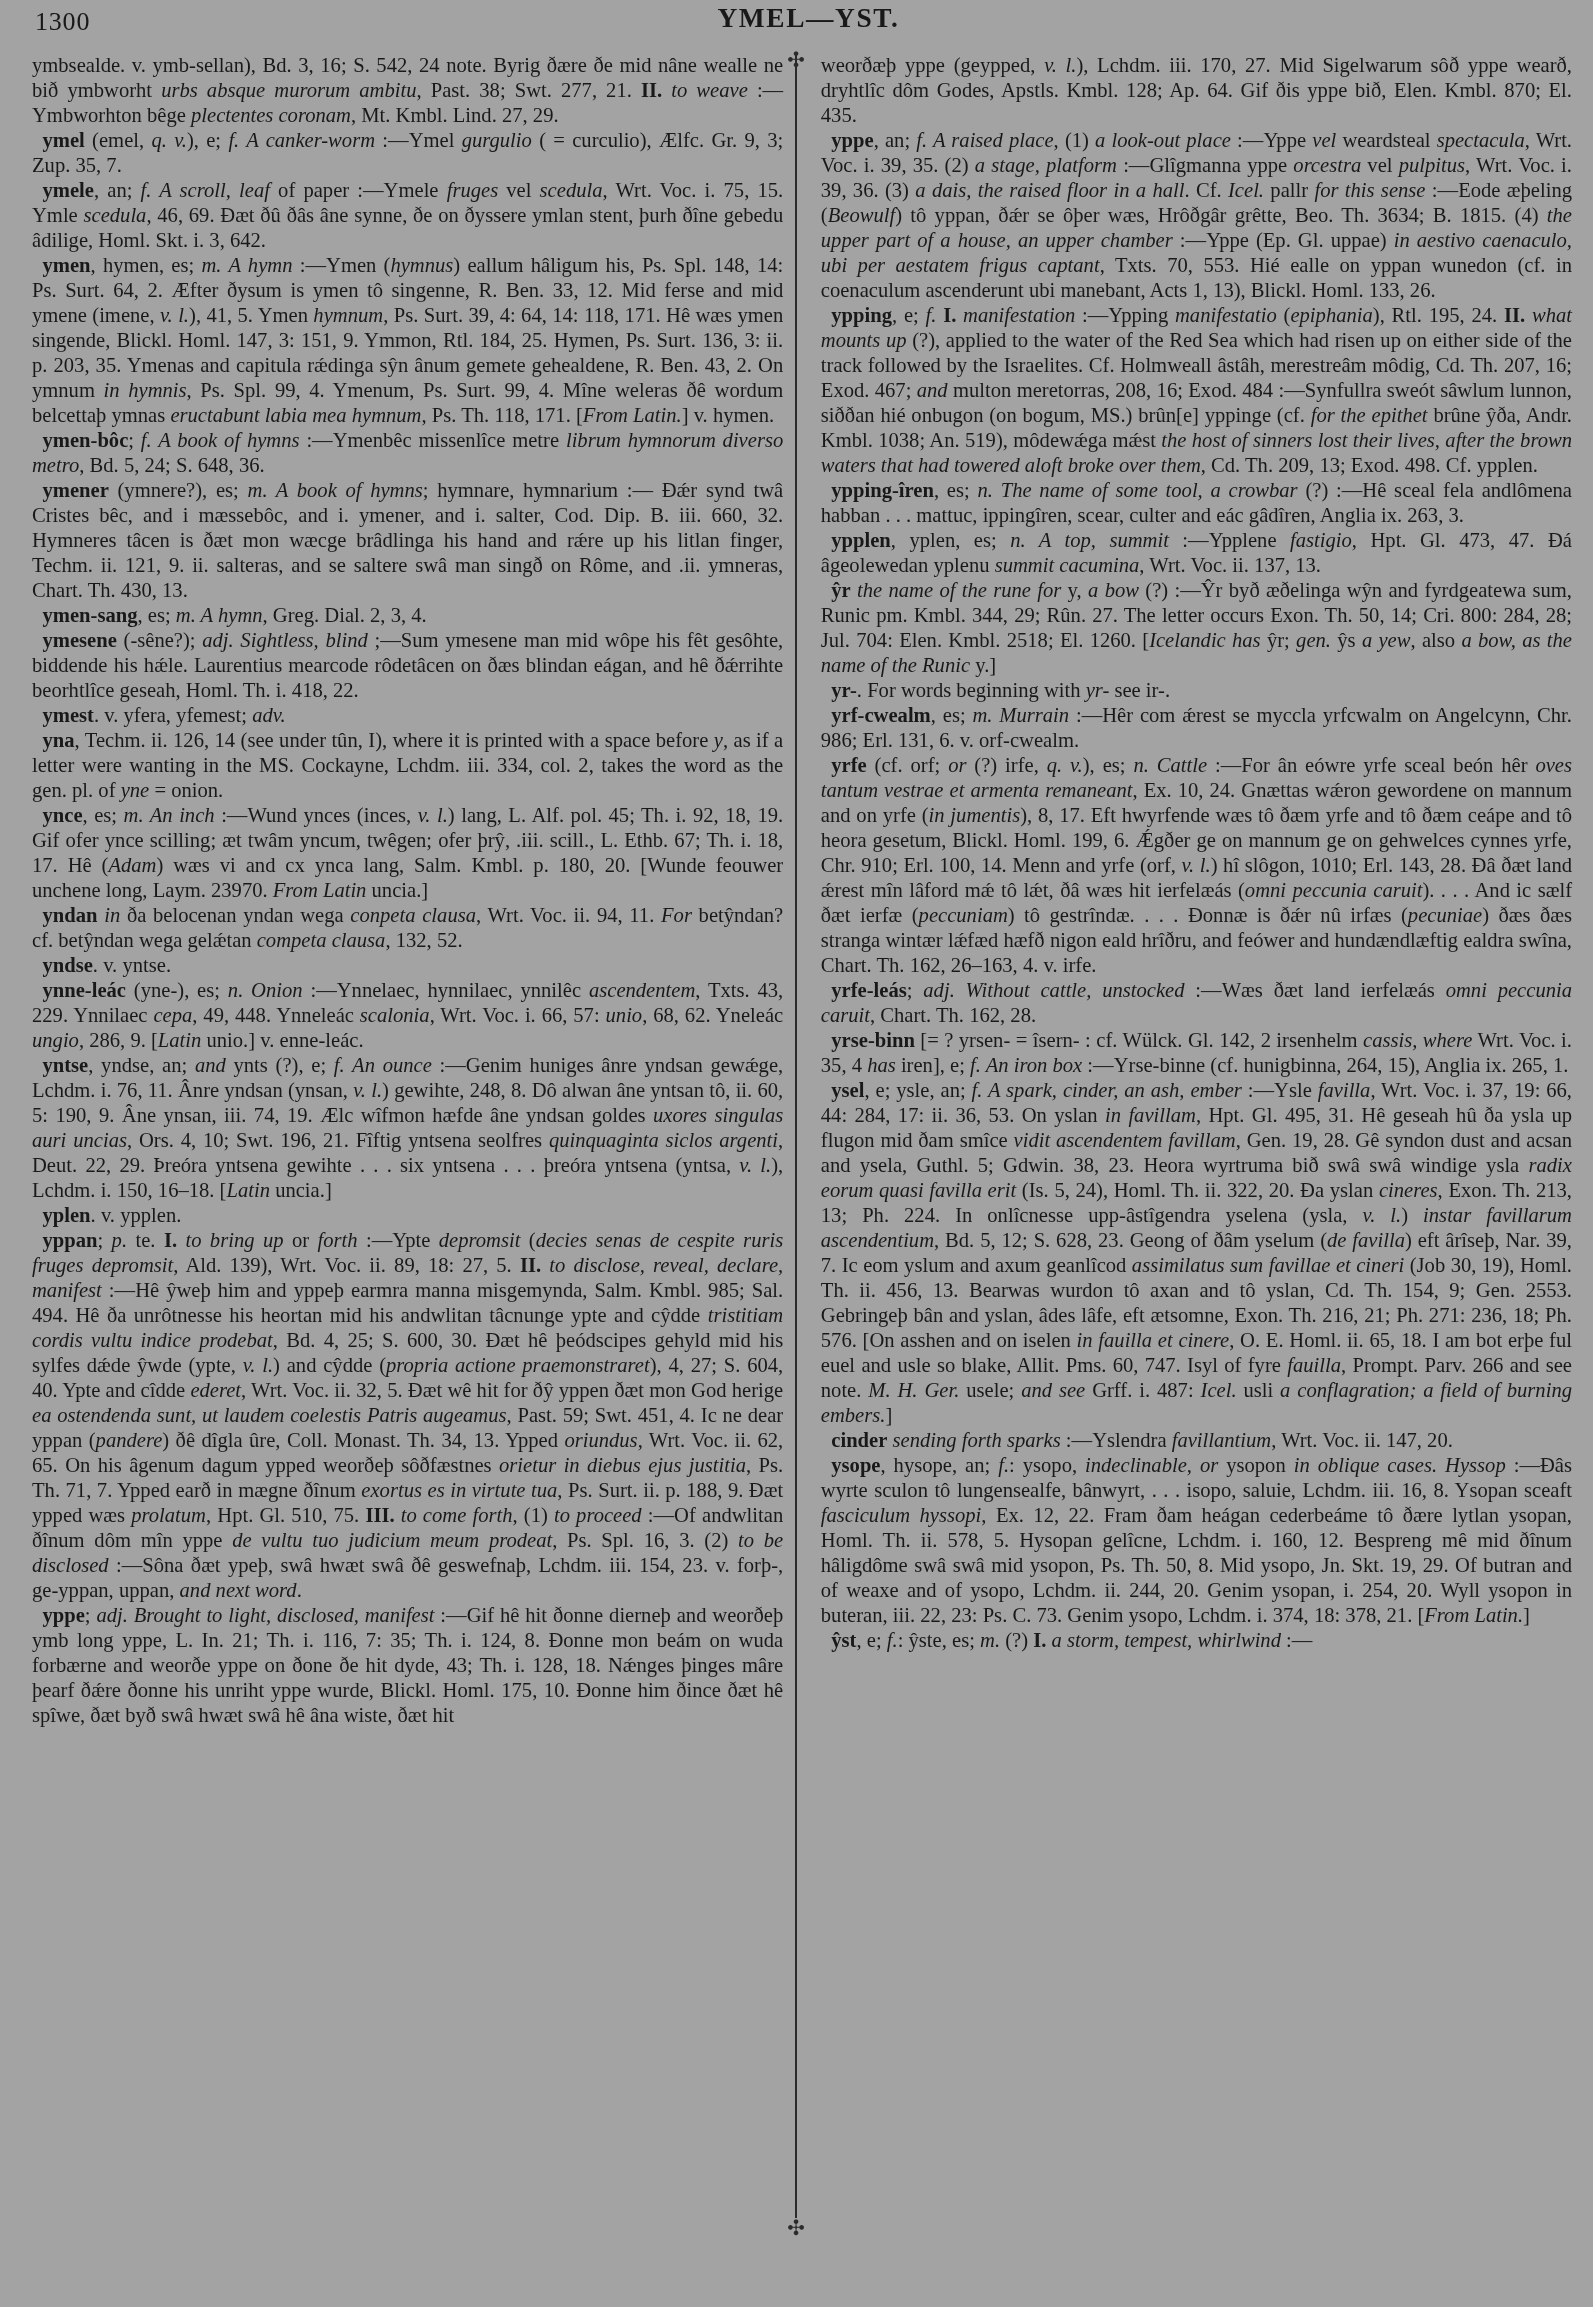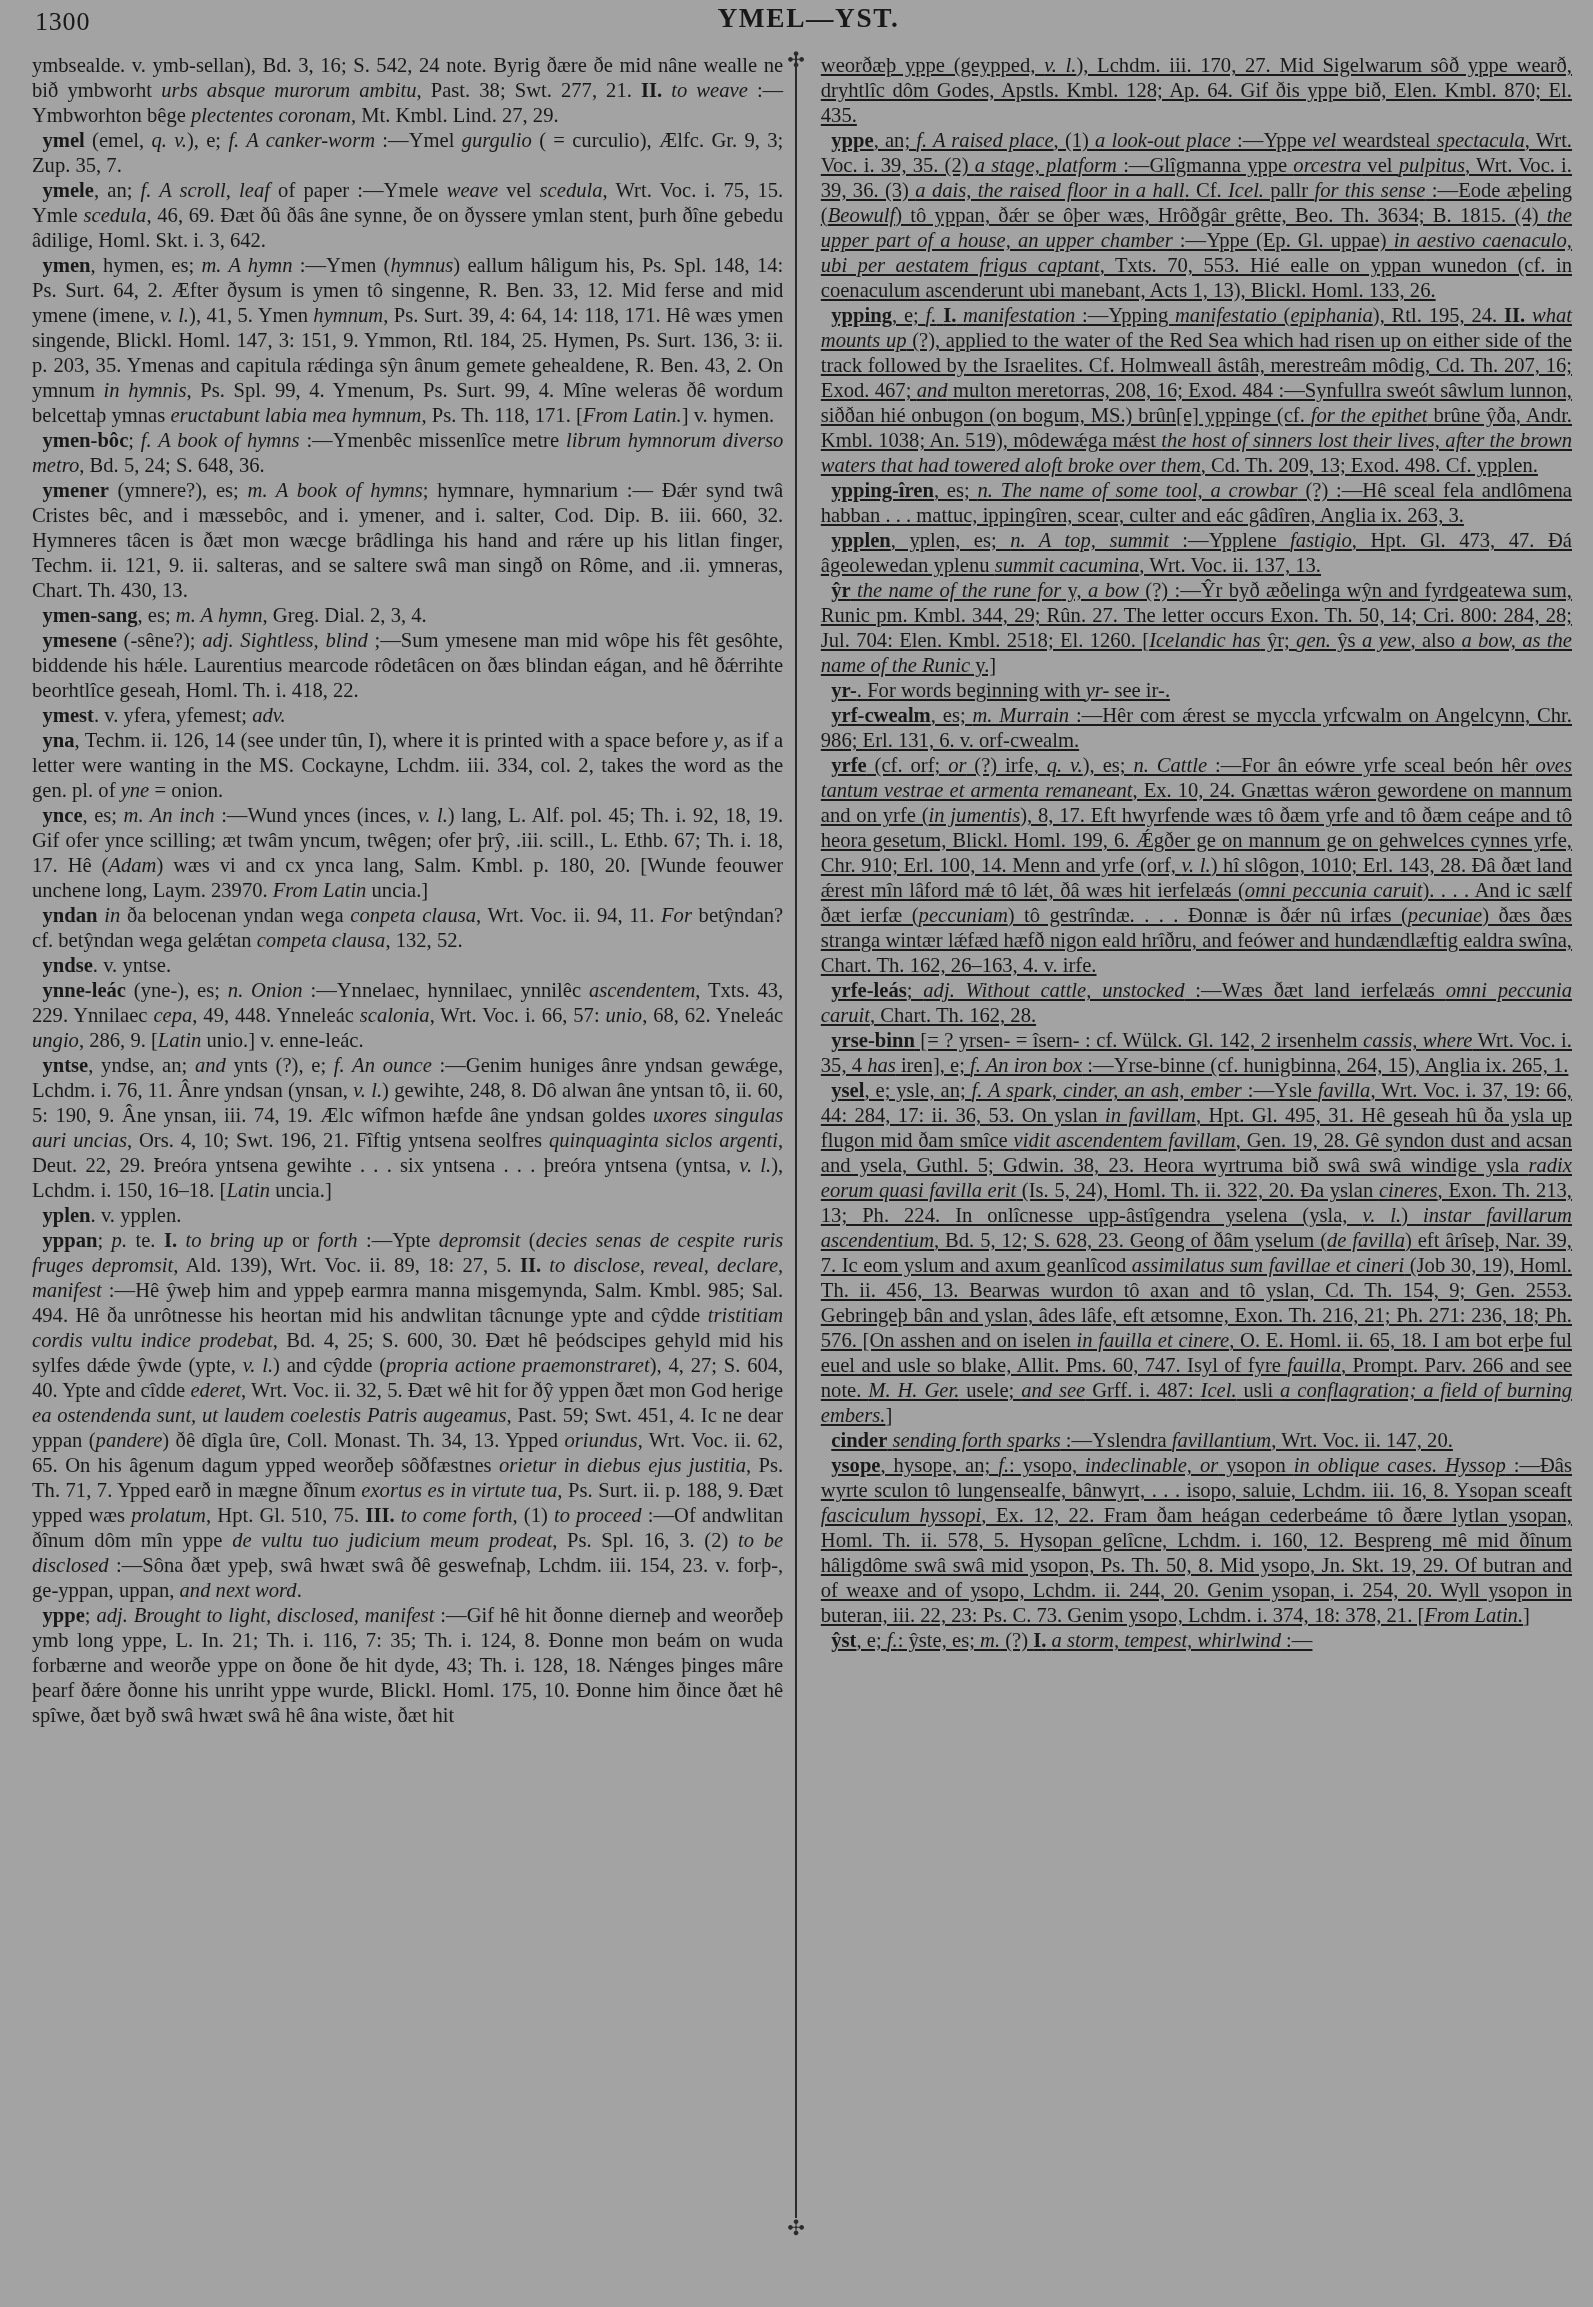--- a/index.html
+++ b/index.html
@@ -4,41 +4,41 @@
 <style>
   html,body{margin:0;padding:0;background:#d9d7d2;}
   .page{position:relative;width:1593px;height:2307px;margin:0 auto;background:#a3a3a3;
         color:#191919;font-family:"Liberation Serif",serif;overflow:hidden;}
   .pagenum{position:absolute;top:6.5px;left:35px;font-size:26px;letter-spacing:0.8px;}
   .runtitle{position:absolute;top:3.2px;left:12px;width:100%;text-align:center;
             font-size:27.4px;font-weight:bold;letter-spacing:1.6px;}
   .columns{position:absolute;top:53px;left:32px;right:21px;bottom:89px;display:flex;align-items:stretch;}
   .col{flex:1 1 0;text-align:justify;font-size:20.6px;line-height:25px;}
   .col-left{padding-right:12px;}
-  .col-right{padding-left:24px;text-decoration:underline;}
+  .col-right{padding-left:24px;}
   .rule{width:1.6px;background:#2b2b2b;position:relative;flex:0 0 1.6px;}
   .orn{position:absolute;left:50%;transform:translateX(-50%);font-size:21px;color:#2b2b2b;line-height:1;}
   .orn-top{top:-3.2px;}
   .orn-bottom{bottom:-21px;}
   .entry{margin:0;text-indent:10.5px;}
   .entry.cont{text-indent:0;}
   .hw{font-weight:bold;}
 </style>
 </head>
 <body>
 
 <div class="page">
   <div class="pagenum">1300</div>
   <div class="runtitle">YMEL—YST.</div>
 
   <div class="columns">
     <div class="col col-left" id="col-left">
         <p class="entry cont">ymbsealde. v. ymb-sellan), Bd. 3, 16; S. 542, 24 note. Byrig ðære ðe mid nâne wealle ne bið ymbworht <i>urbs absque murorum ambitu</i>, Past. 38; Swt. 277, 21. <b>II.</b> <i>to weave</i> :—Ymbworhton bêge <i>plectentes coronam</i>, Mt. Kmbl. Lind. 27, 29.</p>
         <p class="entry"><b class="hw">ymel</b> (emel, <i>q. v.</i>), e; <i>f. A canker-worm</i> :—Ymel <i>gurgulio</i> ( = curculio), Ælfc. Gr. 9, 3; Zup. 35, 7.</p>
-        <p class="entry"><b class="hw">ymele</b>, an; <i>f. A scroll, leaf</i> of paper :—Ymele <i>weave</i> vel <i>scedula</i>, Wrt. Voc. i. 75, 15. Ymle <i>scedula</i>, 46, 69. Ðæt ðû ðâs âne synne, ðe on ðyssere ymlan stent, þurh ðîne gebedu âdilige, Homl. Skt. i. 3, 642.</p>
+        <p class="entry"><b class="hw">ymele</b>, an; <i>f. A scroll, leaf</i> of paper :—Ymele <i>fruges</i> vel <i>scedula</i>, Wrt. Voc. i. 75, 15. Ymle <i>scedula</i>, 46, 69. Ðæt ðû ðâs âne synne, ðe on ðyssere ymlan stent, þurh ðîne gebedu âdilige, Homl. Skt. i. 3, 642.</p>
         <p class="entry"><b class="hw">ymen</b>, hymen, es; <i>m. A hymn</i> :—Ymen (<i>hymnus</i>) eallum hâligum his, Ps. Spl. 148, 14: Ps. Surt. 64, 2. Æfter ðysum is ymen tô singenne, R. Ben. 33, 12. Mid ferse and mid ymene (imene, <i>v. l.</i>), 41, 5. Ymen <i>hymnum</i>, Ps. Surt. 39, 4: 64, 14: 118, 171. Hê wæs ymen singende, Blickl. Homl. 147, 3: 151, 9. Ymmon, Rtl. 184, 25. Hymen, Ps. Surt. 136, 3: ii. p. 203, 35. Ymenas and capitula rǽdinga sŷn ânum gemete gehealdene, R. Ben. 43, 2. On ymnum <i>in hymnis</i>, Ps. Spl. 99, 4. Ymenum, Ps. Surt. 99, 4. Mîne weleras ðê wordum belcettaþ ymnas <i>eructabunt labia mea hymnum</i>, Ps. Th. 118, 171. [<i>From Latin.</i>] v. hymen.</p>
         <p class="entry"><b class="hw">ymen-bôc</b>; <i>f. A book of hymns</i> :—Ymenbêc missenlîce metre <i>librum hymnorum diverso metro</i>, Bd. 5, 24; S. 648, 36.</p>
         <p class="entry"><b class="hw">ymener</b> (ymnere?), es; <i>m. A book of hymns</i>; hymnare, hymnarium :— Ðǽr synd twâ Cristes bêc, and i mæssebôc, and i. ymener, and i. salter, Cod. Dip. B. iii. 660, 32. Hymneres tâcen is ðæt mon wæcge brâdlinga his hand and rǽre up his litlan finger, Techm. ii. 121, 9. ii. salteras, and se saltere swâ man singð on Rôme, and .ii. ymneras, Chart. Th. 430, 13.</p>
         <p class="entry"><b class="hw">ymen-sang</b>, es; <i>m. A hymn</i>, Greg. Dial. 2, 3, 4.</p>
         <p class="entry"><b class="hw">ymesene</b> (-sêne?); <i>adj. Sightless, blind</i> ;—Sum ymesene man mid wôpe his fêt gesôhte, biddende his hǽle. Laurentius mearcode rôdetâcen on ðæs blindan eágan, and hê ðǽrrihte beorhtlîce geseah, Homl. Th. i. 418, 22.</p>
         <p class="entry"><b class="hw">ymest</b>. v. yfera, yfemest; <i>adv.</i></p>
         <p class="entry"><b class="hw">yna</b>, Techm. ii. 126, 14 (see under tûn, I), where it is printed with a space before <i>y</i>, as if a letter were wanting in the MS. Cockayne, Lchdm. iii. 334, col. 2, takes the word as the gen. pl. of <i>yne</i> = onion.</p>
         <p class="entry"><b class="hw">ynce</b>, es; <i>m. An inch</i> :—Wund ynces (inces, <i>v. l.</i>) lang, L. Alf. pol. 45; Th. i. 92, 18, 19. Gif ofer ynce scilling; æt twâm yncum, twêgen; ofer þrŷ, .iii. scill., L. Ethb. 67; Th. i. 18, 17. Hê (<i>Adam</i>) wæs vi and cx ynca lang, Salm. Kmbl. p. 180, 20. [Wunde feouwer unchene long, Laym. 23970. <i>From Latin</i> uncia.]</p>
         <p class="entry"><b class="hw">yndan</b> <i>in</i> ða belocenan yndan wega <i>conpeta clausa</i>, Wrt. Voc. ii. 94, 11. <i>For</i> betŷndan? cf. betŷndan wega gelǽtan <i>competa clausa</i>, 132, 52.</p>
         <p class="entry"><b class="hw">yndse</b>. v. yntse.</p>

